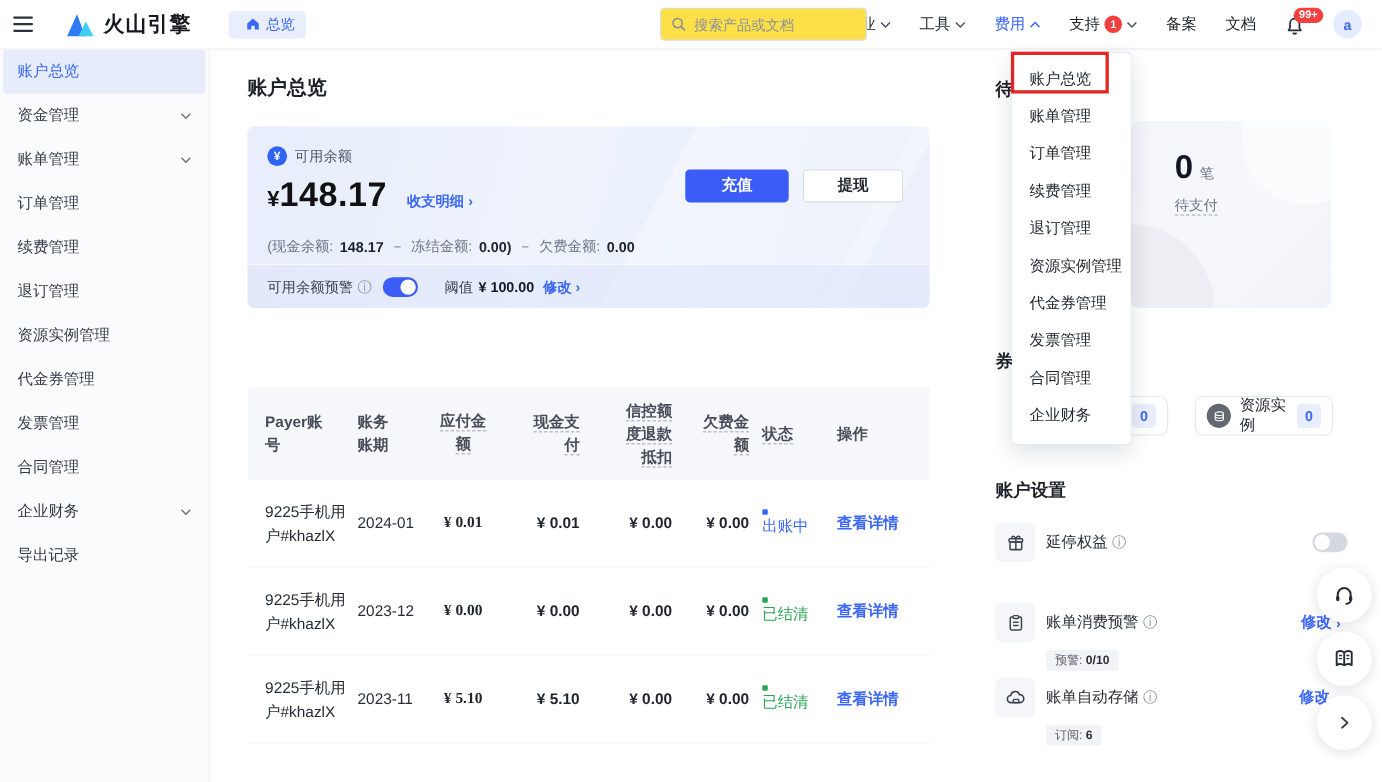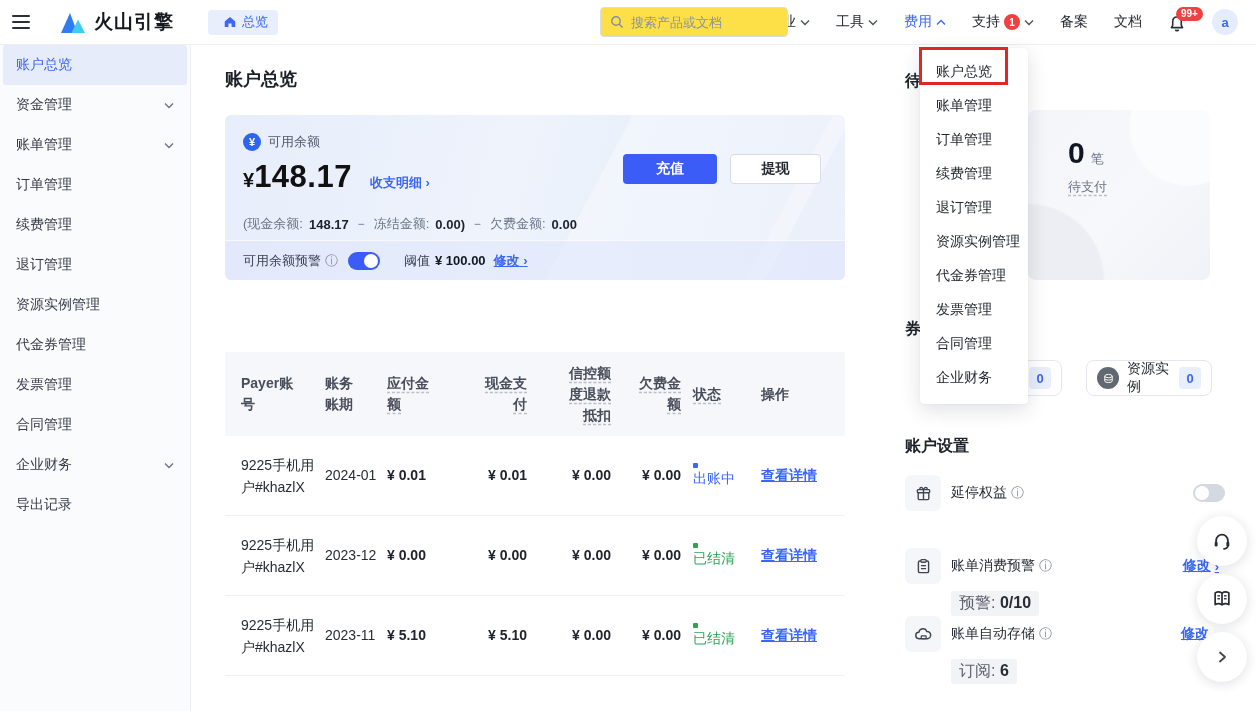--- a/index.html
+++ b/index.html
@@ -70,34 +70,34 @@
   .btn-plain { width:91px; background:#fff; border:1px solid #d9dce3; color:#23272f; }
   .bc-alert { position:absolute; left:0; bottom:0; right:0; height:40px; background:rgba(223,229,252,.55);
     border-top:1px solid rgba(255,255,255,.7); display:flex; align-items:center; padding:0 18px; z-index:2; font-size:13px; }
   .info { color:#8a919e; font-size:13px; margin-left:4px; cursor:pointer; }
   .toggle { width:32px; height:18px; border-radius:9px; position:relative; cursor:pointer; margin-left:10px; }
   .toggle .knob { position:absolute; top:2px; width:14px; height:14px; border-radius:50%; background:#fff; }
   .toggle.on { background:#3b5cf6; } .toggle.on .knob { right:2px; }
   .toggle.off { background:#d4d8e0; } .toggle.off .knob { left:2px; }
   .bc-threshold-label { margin-left:24px; color:#3a4150; }
   .bc-threshold-value { font-weight:700; color:#14181f; margin-left:5px; }
-  .link { color:#3b66f6; cursor:pointer;text-decoration:underline; }
+  .link { color:#3b66f6; cursor:pointer; }
   .arrow { font-weight:700; font-size:13px; }
 
   .bills-header { position:absolute; left:34px; top:265px; width:620px; display:flex; align-items:center; }
   .bills-title { font-size:16px; font-weight:700; color:#1d2129; }
   .bills-links { margin-left:auto; display:flex; align-items:center; gap:12px; font-size:14px; font-weight:600; }
   .v-div { width:1px; height:14px; background:#dfe2e8; }
 
   .table { position:absolute; left:34px; top:307px; width:620px; font-size:14px; }
   .t-row { display:flex; align-items:center; padding:0 16px; }
   .t-head { background:#f6f7fa; min-height:84px; border-radius:2px; color:#474d59; font-weight:600; }
   .t-body-row { height:80px; border-bottom:1px solid #f0f1f5; color:#272c35; }
   .c { flex:none; line-height:21px; }
-  .c1{width:84px;} .c2{width:62px;} .c3{width:68px;text-align:left;} .c4{width:72px;text-align:right;}
+  .c1{width:84px;} .c2{width:62px;} .c3{width:68px;text-align:center;font-family:Liberation Serif, serif;} .c4{width:72px;text-align:right;}
   .c5{width:84px;text-align:right;} .c6{width:70px;text-align:right;} .c7{width:66px;padding-left:12px;} .c8{width:82px;padding-left:14px;}
   .hd-wrap { display:inline-block; }
   .w62{max-width:62px;} .w34{max-width:34px;} .w48{max-width:48px;}
   .tip { text-decoration:underline; text-decoration-style:dashed; text-decoration-color:#b9c0ca; text-underline-offset:4px; }
   .acct { word-break:break-all; line-height:22px; }
   .amount { font-weight:600; color:#20242c; }
   .status { display:flex; flex-wrap:wrap; align-items:center; line-height:20px; width:44px; }
   .dot { width:5px; height:5px; border-radius:1px; margin-right:5px; }
   .status.processing { color:#3b66f6; } .status.processing .dot { background:#3b66f6; }
   .status.settled { color:#2aa554; } .status.settled .dot { background:#2aa554; }
@@ -123,21 +123,21 @@
   .res-icon { width:22px; height:22px; border-radius:50%; background:#62686f; display:flex; align-items:center; justify-content:center; }
   .res-label { font-size:14px; color:#23272f; flex:1; }
   .settings-title { position:absolute; left:714px; top:391px; font-size:16px; font-weight:700; color:#1d2129; }
   .set-row { position:absolute; left:714px; width:320px; }
   .icon-box { position:absolute; left:0; top:0; width:36px; height:36px; border-radius:6px; background:#f4f6f9;
     display:flex; align-items:center; justify-content:center; }
   .set-label-row { position:absolute; left:46px; top:9px; display:flex; align-items:center; font-size:14px; color:#272c35; }
   .set-toggle { position:absolute; right:0; top:9px; }
   .set-link { position:absolute; right:6px; top:9px; font-size:14px; font-weight:600; display:flex; gap:4px; align-items:center; }
   .sub-pill { position:absolute; left:46px; top:43px; background:#f2f3f6; border-radius:3px; padding:2px 8px;
-    font-size:16px; color:#595f6b; }
+    font-size:11px; color:#595f6b; }
   .sub-pill b { color:#272c35; }
 
   
   .dropdown { position:absolute; left:920px; top:48px; width:108px; background:#fff; border-radius:4px; z-index:100;
     box-shadow:0 6px 20px rgba(28,35,56,.14), 0 0 1px rgba(28,35,56,.12); padding:6px 0 10px; }
   .dd-item { height:34px; line-height:34px; padding:0 16px; font-size:14px; color:#23272f; cursor:pointer; white-space:nowrap; }
   .annotation { position:absolute; left:919px; top:47px; width:89px; height:38px; border:3px solid #e12626; z-index:101; pointer-events:none; }
 
   
   .fab { position:absolute; left:1197px; width:50px; height:50px; border-radius:50%; background:#fff; z-index:90;

